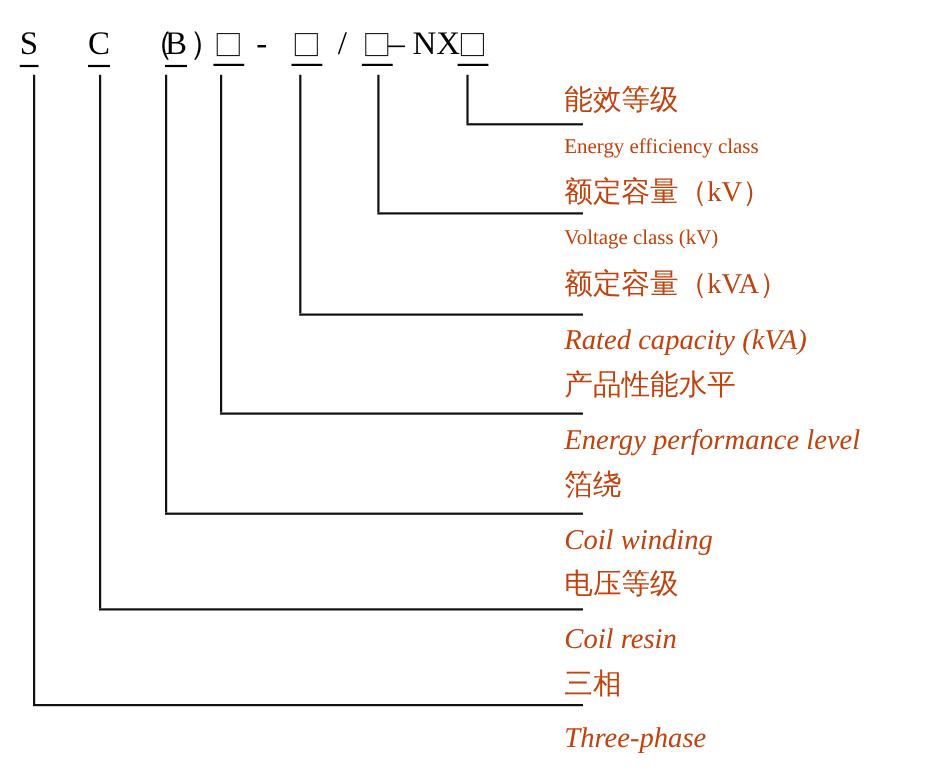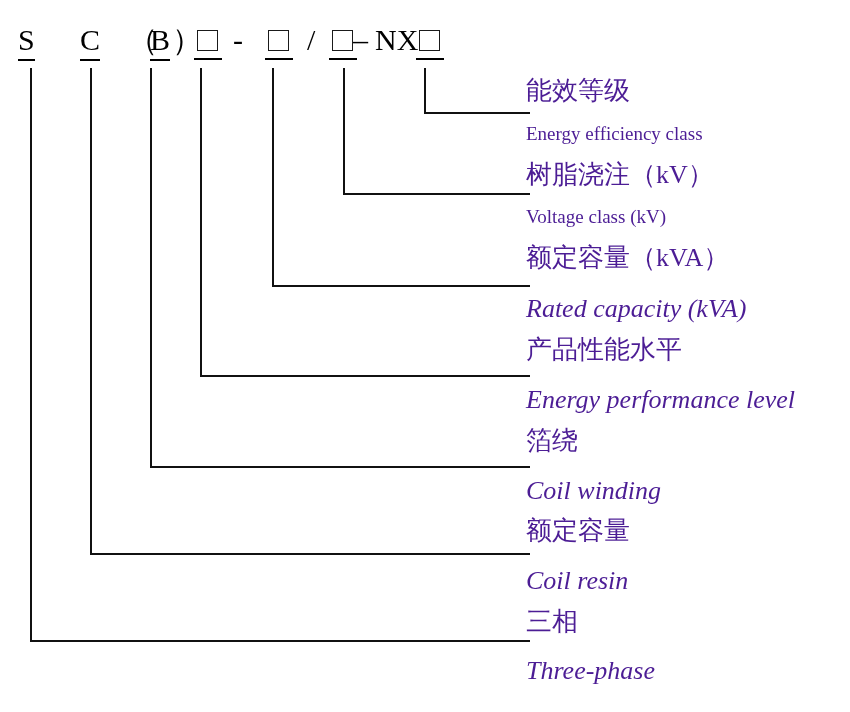--- a/index.html
+++ b/index.html
@@ -60,23 +60,23 @@
   }
   .hline {
     position: absolute;
     height: 0;
     border-top: 2.4px solid #111;
   }
 
   
   .label {
     position: absolute;
-    left: 526px;
+    left: 513px;
     white-space: nowrap;
-    color: #4c1d95;
+    color: #c2410c;
   }
   .label-cn {
     font-family: "Liberation Serif", "DejaVu Serif", serif;
     font-size: 26px;
     line-height: 30px;
   }
   .label-en-sm {
     font-family: "Liberation Serif", "DejaVu Serif", serif;
     font-size: 19px;
     line-height: 23px;
@@ -126,27 +126,27 @@
       <div class="hline" style="left: 150px; top: 466px; width: 380px;"></div>
       <div class="vline" style="left: 90px; top: 68px; height: 485px;"></div>
       <div class="hline" style="left: 90px; top: 553px; width: 440px;"></div>
       <div class="vline" style="left: 30px; top: 68px; height: 572px;"></div>
       <div class="hline" style="left: 30px; top: 640px; width: 500px;"></div>
     </div>
 
   <div id="label-layer">
       <div class="label label-cn" style="top: 76px;">能效等级</div>
       <div class="label label-en-sm" style="top: 122px;">Energy efficiency class</div>
-      <div class="label label-cn" style="top: 160px;">树脂浇注（kV）</div>
+      <div class="label label-cn" style="top: 160px;">额定容量（kV）</div>
       <div class="label label-en-sm" style="top: 205px;">Voltage class (kV)</div>
       <div class="label label-cn" style="top: 243px;">额定容量（kVA）</div>
       <div class="label label-en-lg" style="top: 294px;">Rated capacity (kVA)</div>
       <div class="label label-cn" style="top: 335px;">产品性能水平</div>
       <div class="label label-en-lg" style="top: 385px;">Energy performance level</div>
       <div class="label label-cn" style="top: 426px;">箔绕</div>
       <div class="label label-en-lg" style="top: 476px;">Coil winding</div>
-      <div class="label label-cn" style="top: 516px;">额定容量</div>
+      <div class="label label-cn" style="top: 516px;">电压等级</div>
       <div class="label label-en-lg" style="top: 566px;">Coil resin</div>
       <div class="label label-cn" style="top: 607px;">三相</div>
       <div class="label label-en-lg" style="top: 656px; text-align: center;">Three-phase</div>
     </div>
 
 </div>
 
 </body></html>

